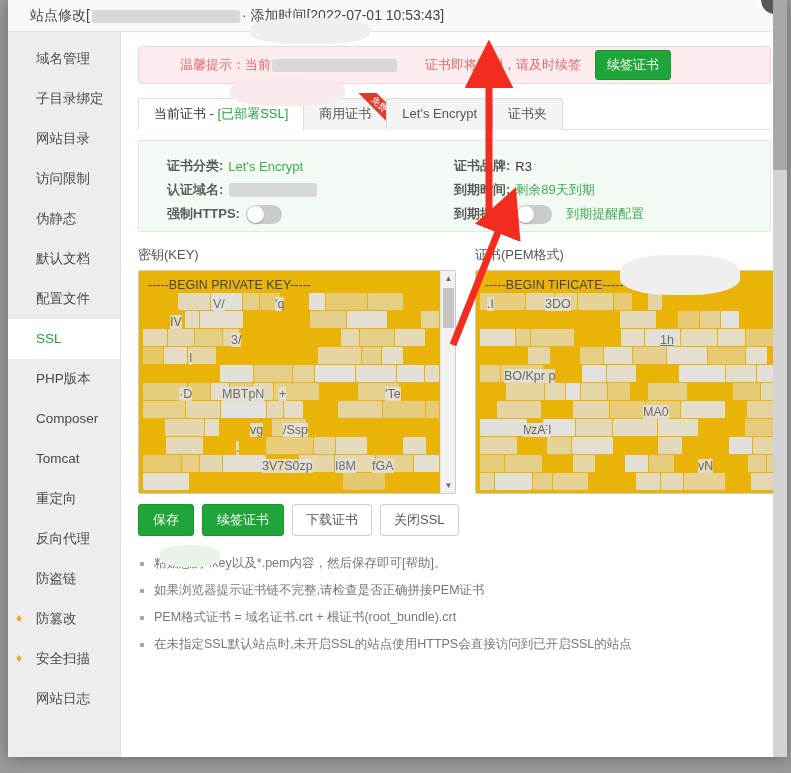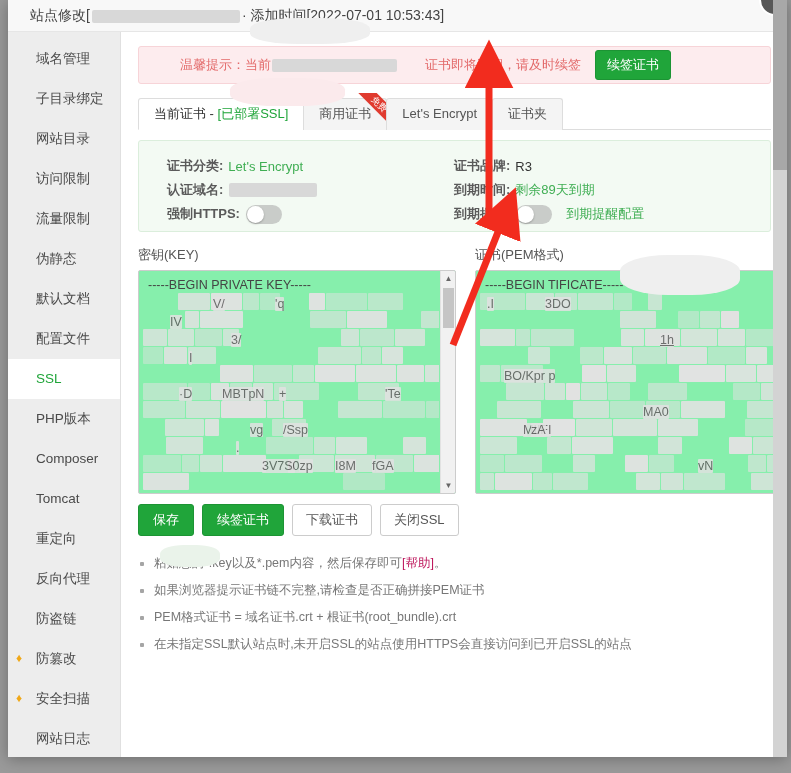--- a/index.html
+++ b/index.html
@@ -133,21 +133,21 @@
 
   
   .ta-wrap { margin-top: 14px; position: relative; height: 248px; }
   .ta-block { position: absolute; top: 0; width: 318px; }
   .ta-block.left { left: 0; }
   .ta-block.right { left: 337px; }
   .ta-label { font-size: 13px; color: #555; margin-bottom: 6px; }
   .ta {
     position: relative; height: 224px;
     border: 1px solid #ccc; border-radius: 2px;
-    background: #86efac; overflow: hidden;
+    background: #eab308; overflow: hidden;
   }
   .ta-first {
     position: absolute; left: 9px; top: 7px;
     font-size: 12.5px; color: #444;
     font-family: "Liberation Sans", sans-serif;
     white-space: nowrap;
   }
   .ta-blur { position: absolute; left: 2px; top: 22px; right: 16px; bottom: 2px; overflow: hidden; }
   .ta-blur span {
     position: absolute; background: #e2e2e2; border-radius: 1px;
@@ -176,21 +176,21 @@
   .help { margin-top: 14px; }
   .help li {
     list-style: none; position: relative;
     font-size: 12.5px; color: #777; line-height: 27px;
     padding-left: 16px; white-space: nowrap;
   }
   .help li::before {
     content: ""; position: absolute; left: 2px; top: 12px;
     width: 4px; height: 4px; background: #a5a5a5; border-radius: 1px;
   }
-  .help .hl { color: #be185d; }
+  .help .hl { color: #737373; }
 
   
   .pagescroll {
     position: absolute; right: 0; top: 0; width: 14px; height: 757px;
     background: #d3d3d3;
   }
   .pagescroll .thumb { position: absolute; left: 0; top: 0; width: 14px; height: 170px; background: #a8a8a8; }
 
   
   .arrows { position: absolute; left: 0; top: 0; width: 791px; height: 773px; pointer-events: none; }
@@ -210,21 +210,20 @@
         <span>站点修改[</span><span class="redact title-redact"></span><span>· 添加时间[2022-07-01 10:53:43]</span>
       </div>
     </div>
     <div class="close-btn"></div>
 
     <div class="sidebar" id="sidebar">
         <div class="side-item"><span>域名管理</span></div>
         <div class="side-item"><span>子目录绑定</span></div>
         <div class="side-item"><span>网站目录</span></div>
         <div class="side-item"><span>访问限制</span></div>
-        <div class="side-item"><span>流量限制</span></div>
         <div class="side-item"><span>伪静态</span></div>
         <div class="side-item"><span>默认文档</span></div>
         <div class="side-item"><span>配置文件</span></div>
         <div class="side-item active"><span>SSL</span></div>
         <div class="side-item"><span>PHP版本</span></div>
         <div class="side-item"><span>Composer</span></div>
         <div class="side-item"><span>Tomcat</span></div>
         <div class="side-item"><span>重定向</span></div>
         <div class="side-item"><span>反向代理</span></div>
         <div class="side-item"><span>防盗链</span></div>

